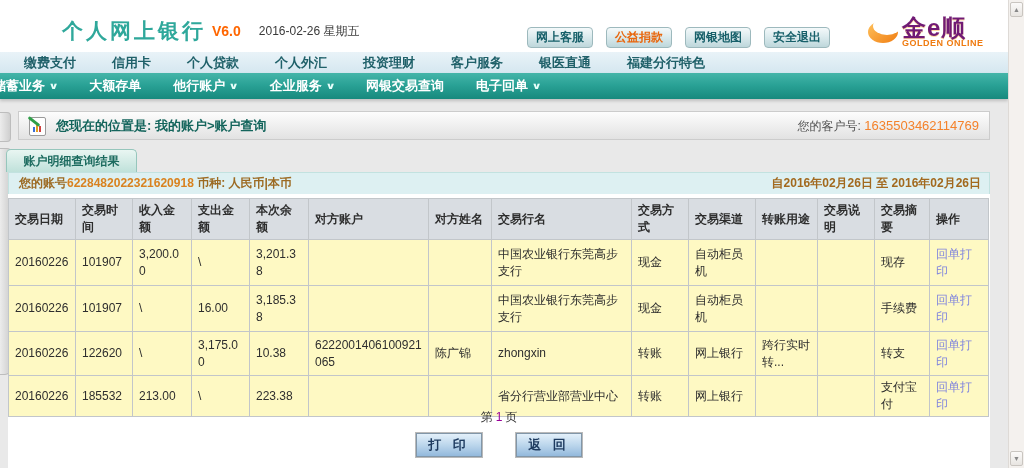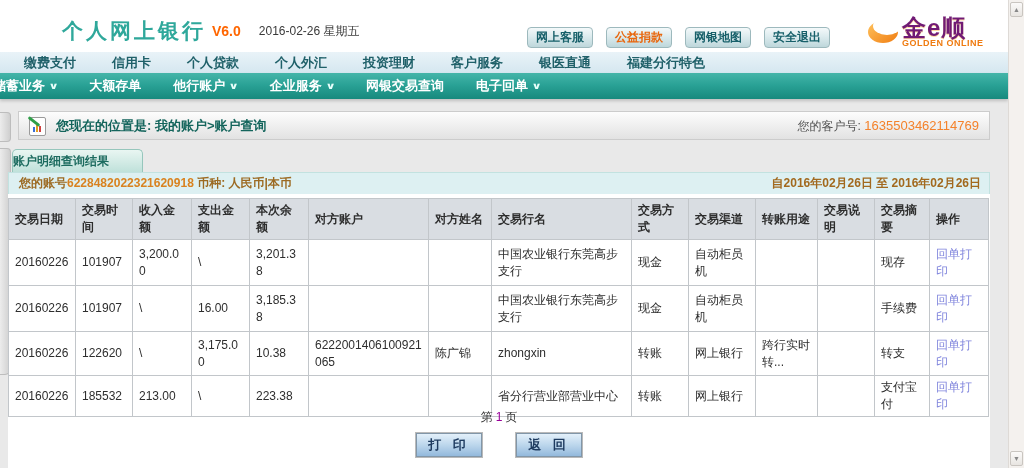--- a/index.html
+++ b/index.html
@@ -52,33 +52,33 @@
   .loc-icon .bar1 { position:absolute; left:3px; bottom:3px; width:2px; height:5px; background:#3a6fd8; }
   .loc-icon .bar2 { position:absolute; left:6px; bottom:3px; width:2px; height:8px; background:#e0a020; }
   .loc-icon .bar3 { position:absolute; left:9px; bottom:3px; width:2px; height:6px; background:#d04040; }
   .loc-icon .pen  { position:absolute; left:-3px; top:2px; width:14px; height:3px; background:#2f9e48; border-radius:2px; transform:rotate(38deg); }
   .crumb-text { position:absolute; left:37px; top:0; line-height:28px; font-size:13px; font-weight:bold; color:#14655c; }
   .client { position:absolute; right:10px; top:0; line-height:28px; font-size:12px; }
   .client .lbl { color:#4f4f4f; }
   .client .num { color:#f4822b; font-size:13px; }
 
   
-  .tab { position:absolute; left:12px; top:149px; width:131px; height:23px;
+  .tab { position:absolute; left:6px; top:149px; width:131px; height:23px;
          background:linear-gradient(#e9f6f2,#bfe1da); border:1px solid #96c6bc; border-bottom:none;
-         border-radius:5px 5px 0 0; text-align:left; line-height:22px;
+         border-radius:5px 5px 0 0; text-align:center; line-height:22px;
          font-size:12px; font-weight:bold; color:#1c6b5f; cursor:pointer; }
   .infobar { position:absolute; left:8px; top:172px; width:982px; height:35px; background:#ddf0f2;
              border:1px solid #c2e2e0; font-size:12px; line-height:20px; }
   .infobar .left { position:absolute; left:10px; color:#9c6a22; font-weight:bold; }
   .infobar .left .acct { color:#d9821f; }
   .infobar .right { position:absolute; right:8px; color:#a2691e; font-weight:bold; }
 
   
   .panel { position:absolute; left:8px; top:194px; width:982px; height:274px; background:#ffffff; }
-  table.detail { position:absolute; left:8px; top:198px; width:864px; border-collapse:collapse; table-layout:fixed; background:#ffffff; }
+  table.detail { position:absolute; left:8px; top:198px; width:864px; border-collapse:collapse; table-layout:fixed; background:#fef9c3; }
   table.detail th, table.detail td { border:1px solid #c2c6ca; font-size:12px; color:#2e2e2e;
           padding:3px 6px; text-align:left; vertical-align:middle; word-wrap:break-word; line-height:17px; }
   table.detail th { background:#d9dde2; font-weight:bold; height:40px; }
   tr.r1 td, tr.r2 td { height:46px; }
   tr.r3 td { height:44px; }
   tr.r4 td { height:33px; }
   td a.receipt { color:#8186dd; text-decoration:none; cursor:pointer; }
 
   
   .pager { position:absolute; left:8px; top:409px; width:982px; text-align:center; font-size:12px; color:#333; }

